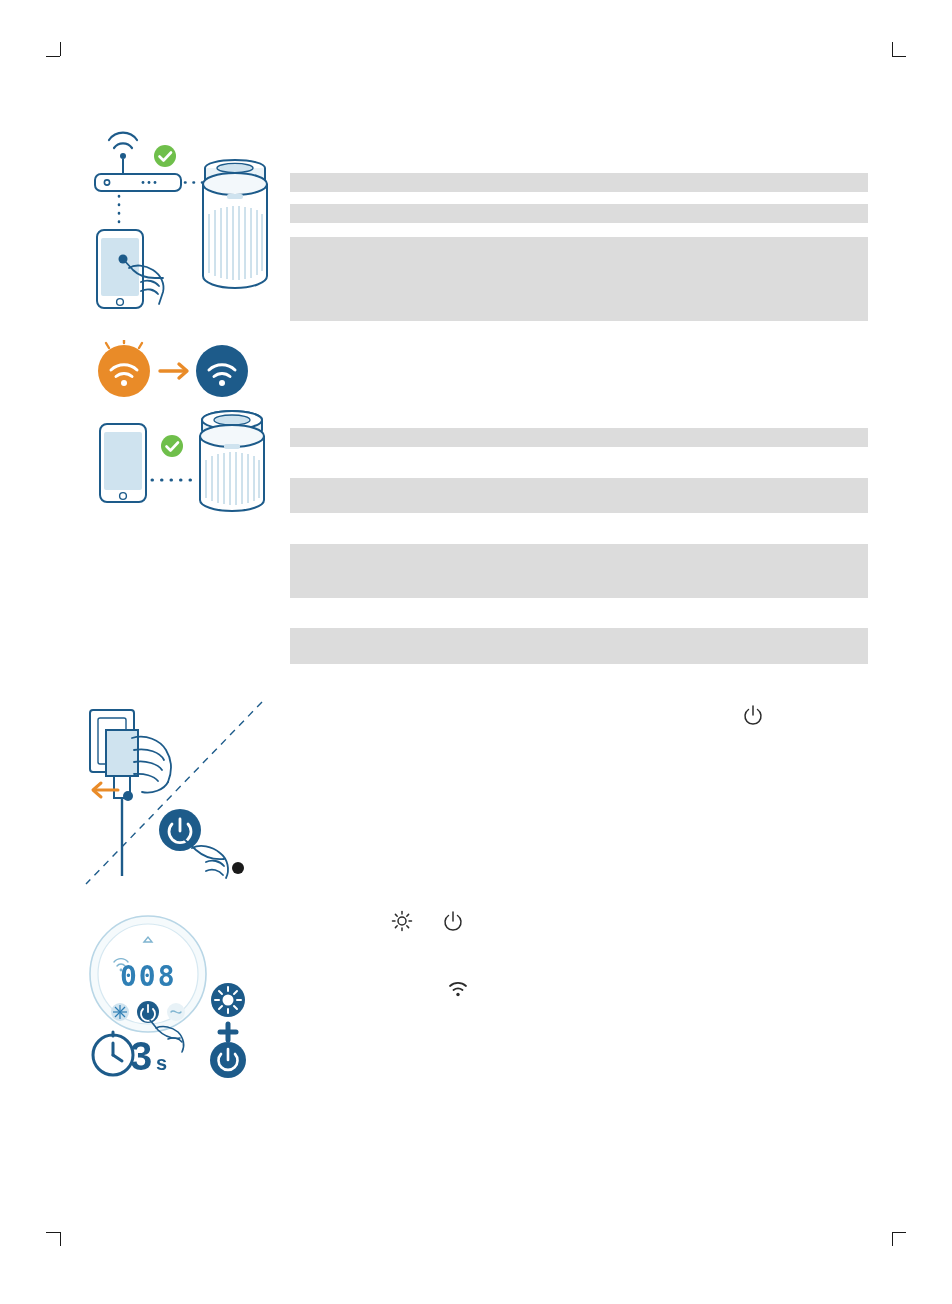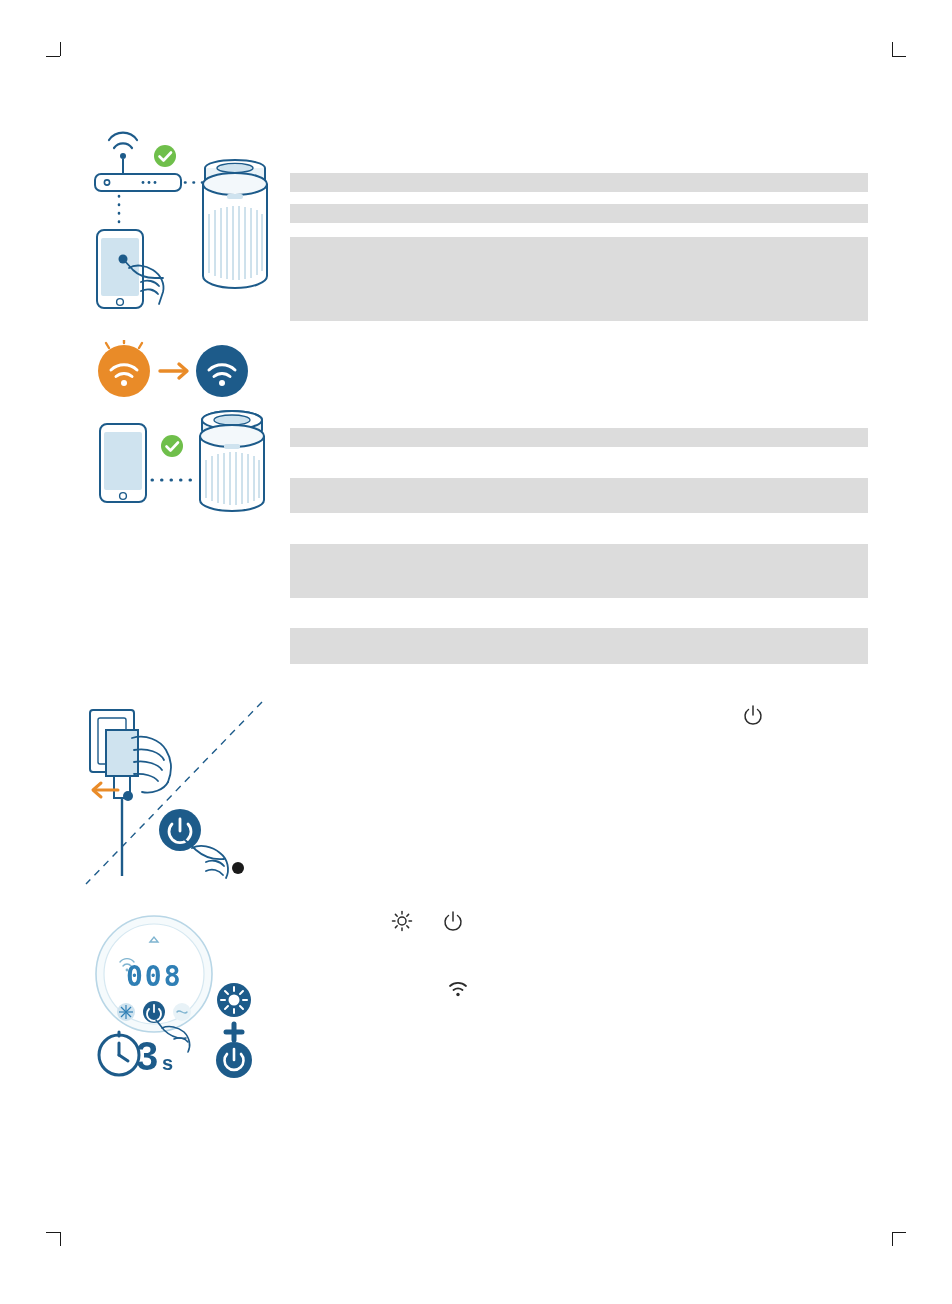--- a/index.html
+++ b/index.html
@@ -232,21 +232,21 @@
     <g fill="none" stroke="#1d5b8a" stroke-width="1.8" stroke-linecap="round" stroke-linejoin="round">
       <path d="M104 141 L116 152 C124 159 134 162 144 161"></path>
       <path d="M112 150 C120 146 132 148 140 155 C148 161 150 172 146 180"></path>
       <path d="M126 164 C132 161 140 163 144 168"></path>
       <path d="M126 173 C132 170 139 172 143 177"></path>
     </g>
     <circle cx="158" cy="170" r="6" fill="#1a1a1a"></circle>
   </svg>
 </div>
 
-<div class="illu" style="left:86px;top:912px;width:186px;height:176px;">
+<div class="illu" style="left:80px;top:912px;width:186px;height:176px;">
   <svg width="186" height="176" viewBox="0 0 186 176" xmlns="http://www.w3.org/2000/svg">
 
     <circle cx="68" cy="62" r="58" fill="#f5fafc" stroke="#b8d6e6" stroke-width="1.6"></circle>
     <circle cx="68" cy="62" r="50" fill="#ffffff" stroke="#d6e8f1" stroke-width="1.2"></circle>
 
     <path d="M64 30 L68 25 L72 30 Z" fill="none" stroke="#7fb4d0" stroke-width="1.4"></path>
 
     <g stroke="#7fb4d0" stroke-width="1.4" fill="none" stroke-linecap="round">
       <path d="M34 50 A9 9 0 0 1 48 50"></path>
       <path d="M37 54 A5 5 0 0 1 45 54"></path>

